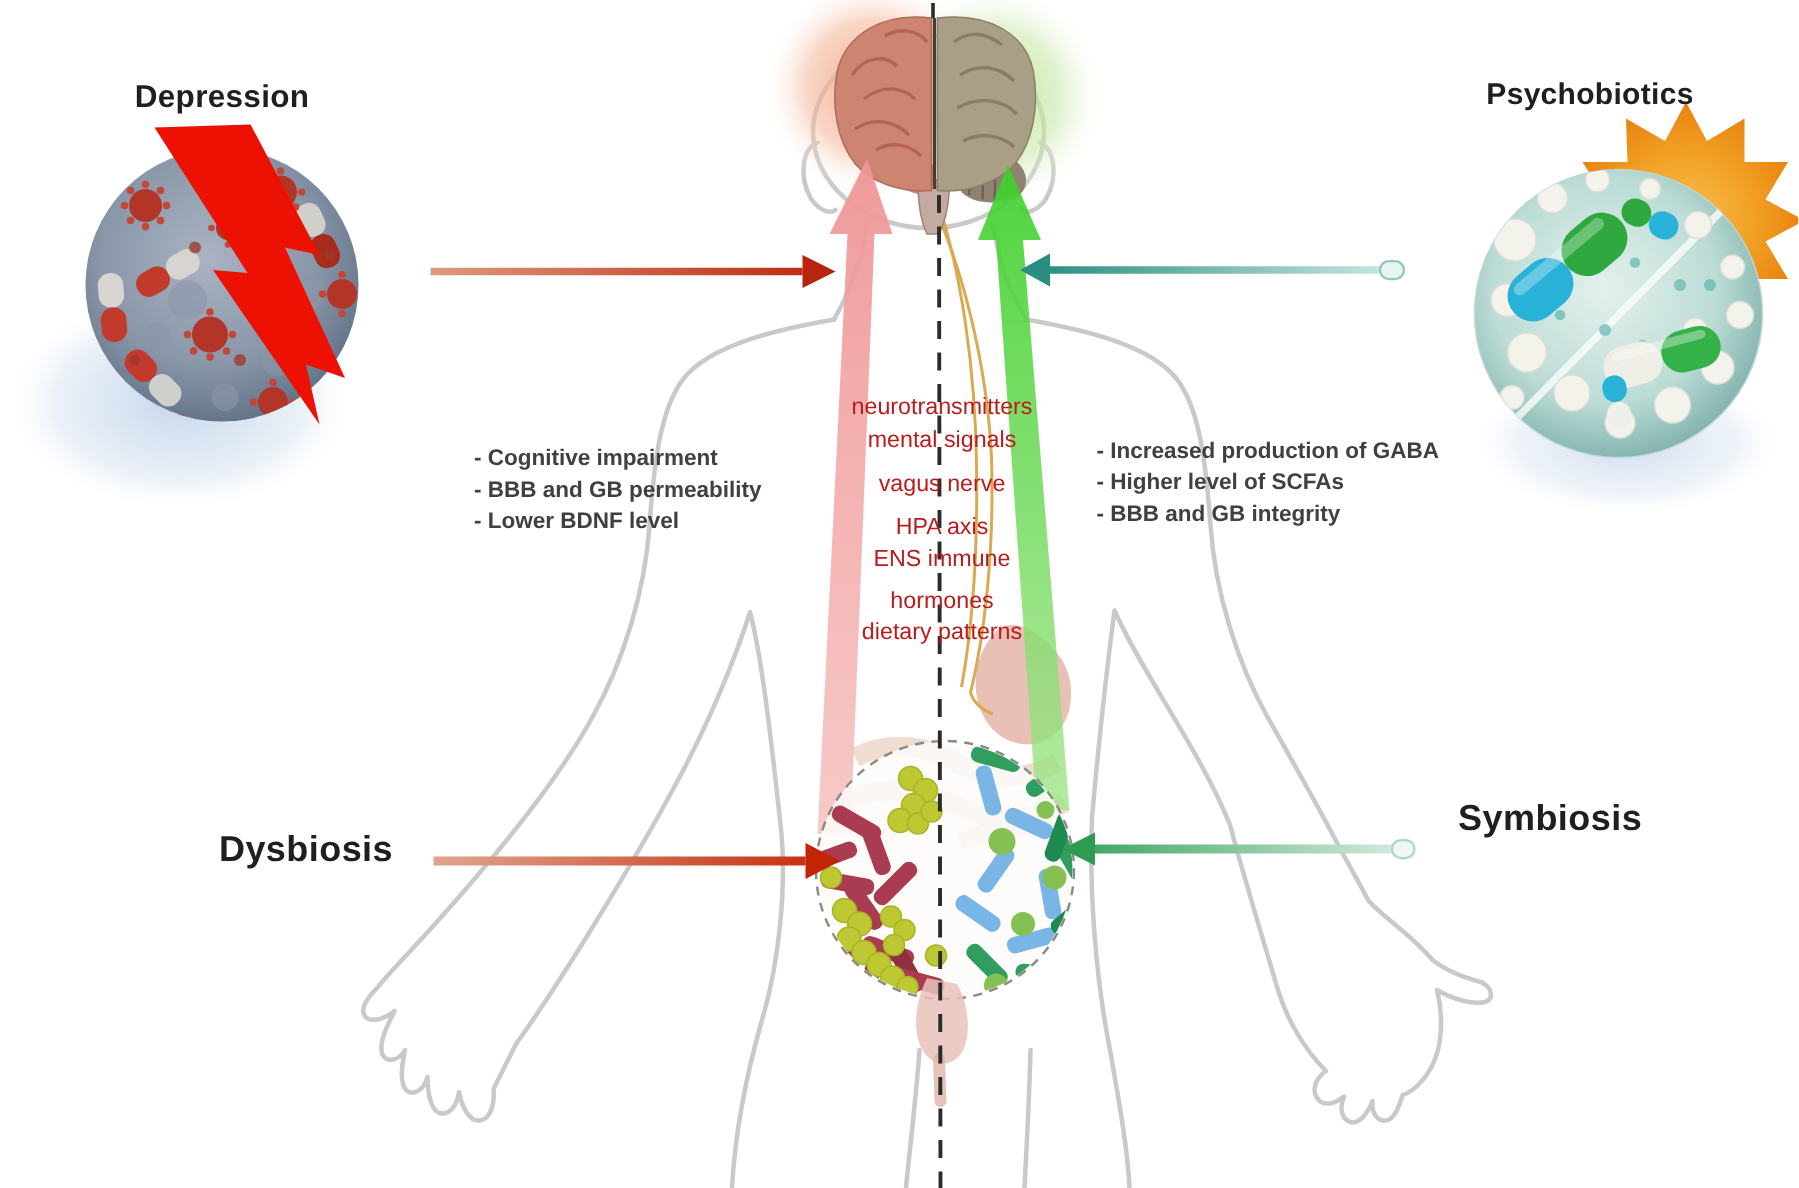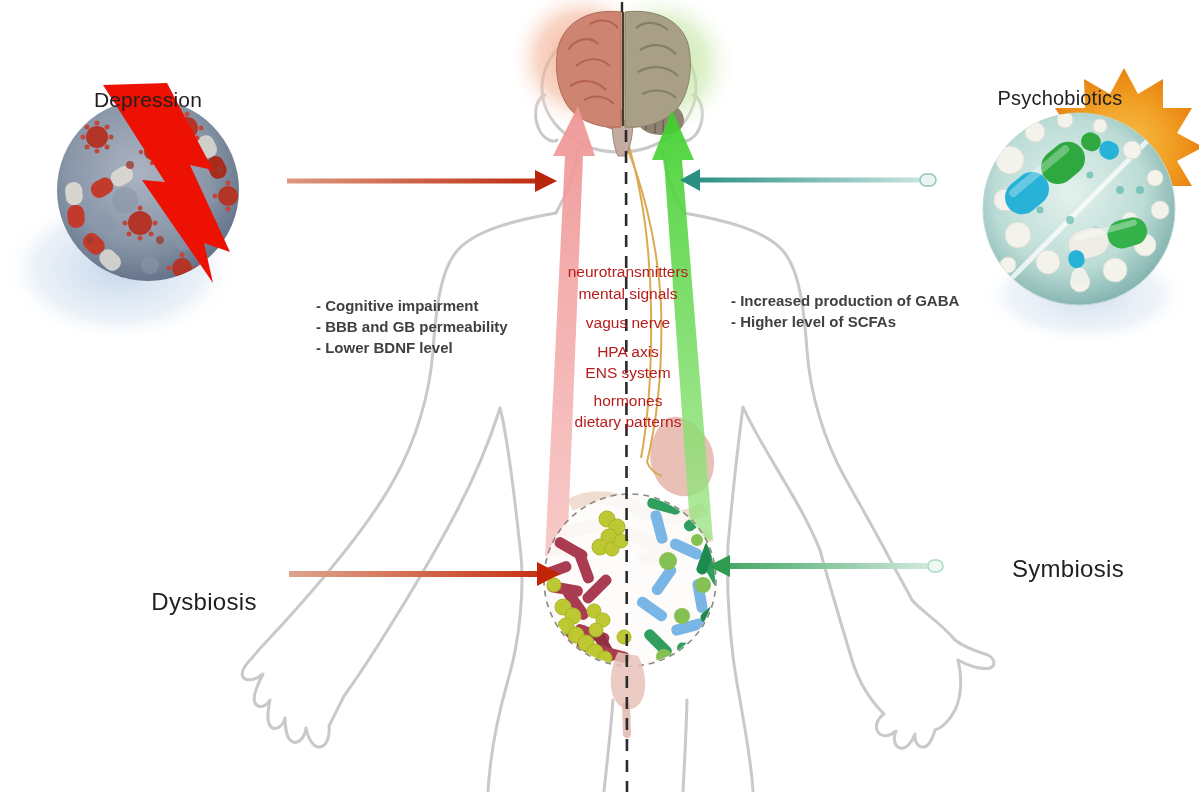--- a/index.html
+++ b/index.html
@@ -1,19 +1,19 @@
 <!DOCTYPE html>
 <html><head>
 <meta charset="utf-8">
 <style>
   html,body{margin:0;padding:0;background:#fff;}
   #stage{position:relative;width:1199px;height:792px;background:#ffffff;overflow:hidden;
          font-family:"Liberation Sans",sans-serif;color:#1f1f1f;}
   #scene{position:absolute;left:0;top:0;}
-  .lbl{position:absolute;font-weight:normal;white-space:nowrap;margin-top:35px;}
+  .lbl{position:absolute;font-weight:bold;white-space:nowrap;}
   .lbl-top{font-size:21px;letter-spacing:.2px;}
   .lbl-big{font-size:24px;letter-spacing:.3px;}
   .fx-list{position:absolute;font-size:15px;font-weight:bold;line-height:21px;color:#404040;}
   .fx-list div{white-space:nowrap;}
   .pathways{position:absolute;left:528px;top:261px;width:200px;text-align:center;
             font-size:15.5px;color:#b91c1c;line-height:21px;}
   .pathways div{white-space:nowrap;}
   .pathways div:nth-child(2){margin-top:1px;}
   .pathways div:nth-child(3){margin-top:8px;}
   .pathways div:nth-child(4){margin-top:8px;}
@@ -426,28 +426,29 @@
 
 <div class="fx-list" style="left:316px;top:295px;">
   <div>- Cognitive impairment</div>
   <div>- BBB and GB permeability</div>
   <div>- Lower BDNF level</div>
 </div>
 
 <div class="fx-list" style="left:731px;top:290px;">
   <div>- Increased production of GABA</div>
   <div>- Higher level of SCFAs</div>
+  <div>- BBB and GB integrity</div>
 </div>
 
 <div class="pathways">
   <div>neurotransmitters</div>
   <div>mental signals</div>
   <div>vagus nerve</div>
   <div>HPA axis</div>
-  <div>ENS system</div>
+  <div>ENS immune</div>
   <div>hormones</div>
   <div>dietary patterns</div>
 </div>
 
 <div class="lbl lbl-big" style="left:128px;top:553px;width:152px;text-align:center;">Dysbiosis</div>
-<div class="lbl lbl-big" style="left:972px;top:520px;width:152px;text-align:right;">Symbiosis</div>
+<div class="lbl lbl-big" style="left:972px;top:532px;width:152px;text-align:left;">Symbiosis</div>
 
 </div>
 
 </body></html>

